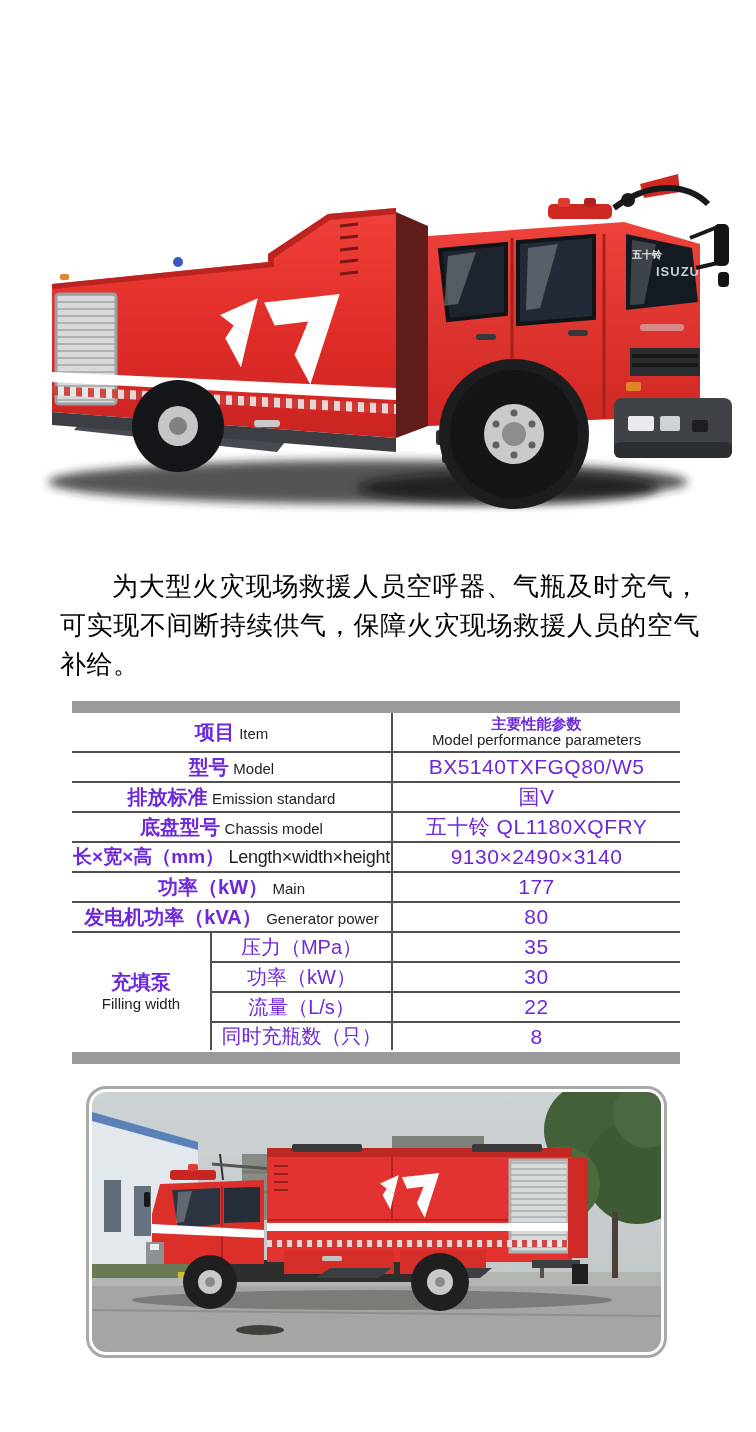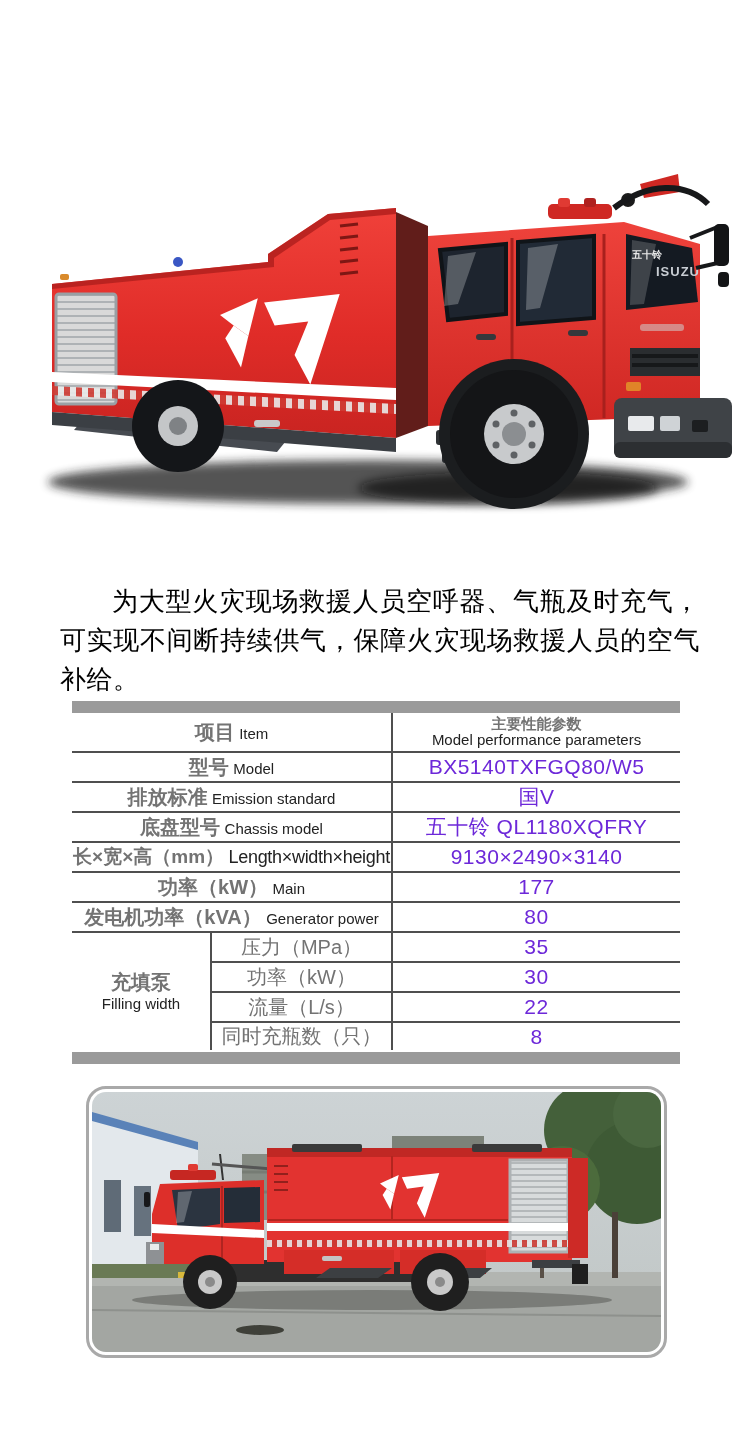--- a/index.html
+++ b/index.html
@@ -4,38 +4,38 @@
 <style>
   html,body{margin:0;padding:0;}
   body{
     width:756px;height:1432px;position:relative;background:#ffffff;overflow:hidden;
     font-family:"Liberation Sans","DejaVu Sans",sans-serif;color:#111;
   }
   
   .hero{position:absolute;left:28px;top:86px;width:704px;height:436px;}
   
   .desc{
-    position:absolute;left:60px;top:556px;width:640px;
+    position:absolute;left:60px;top:541px;width:640px;
     font-size:26px;line-height:39px;font-weight:500;color:#000;
     text-align:justify;text-indent:2em;letter-spacing:0.5px;
   }
   
   .spec{position:absolute;left:72px;top:701px;width:608px;}
   .gbar{height:12px;background:#9a9a9a;}
   .gbar.bottom{margin-top:2px;}
   table.spec-table{width:100%;border-collapse:collapse;table-layout:fixed;}
   table.spec-table td,table.spec-table th{
     padding:0;margin:0;text-align:center;vertical-align:middle;font-weight:normal;
   }
   tr.hrow{height:39px;}
   tr.rrow{height:30px;}
   tr.lastrow{height:26px;}
   .bline{border-bottom:2px solid #4f4f4f;}
   .vline{border-right:2px solid #4f4f4f;}
-  .cn{font-weight:bold;color:#737373;font-size:20px;}
+  .cn{font-weight:bold;color:#6d28d9;font-size:20px;}
   .cn.small{font-size:19px;text-align:right;}
   .en{color:#222;font-size:15px;}
   .en.tiny{font-size:18px;letter-spacing:-0.3px;}
   .val{font-size:21px;color:#6d28d9;letter-spacing:0.5px;}
   .hdr2{line-height:1.05;}
   .hdr2 .cn{font-size:15px;}
   .group-cell{line-height:1.25;}
   
   col.c-group{width:139px;} col.c-sub{width:181px;} col.c-val{width:288px;}
   

